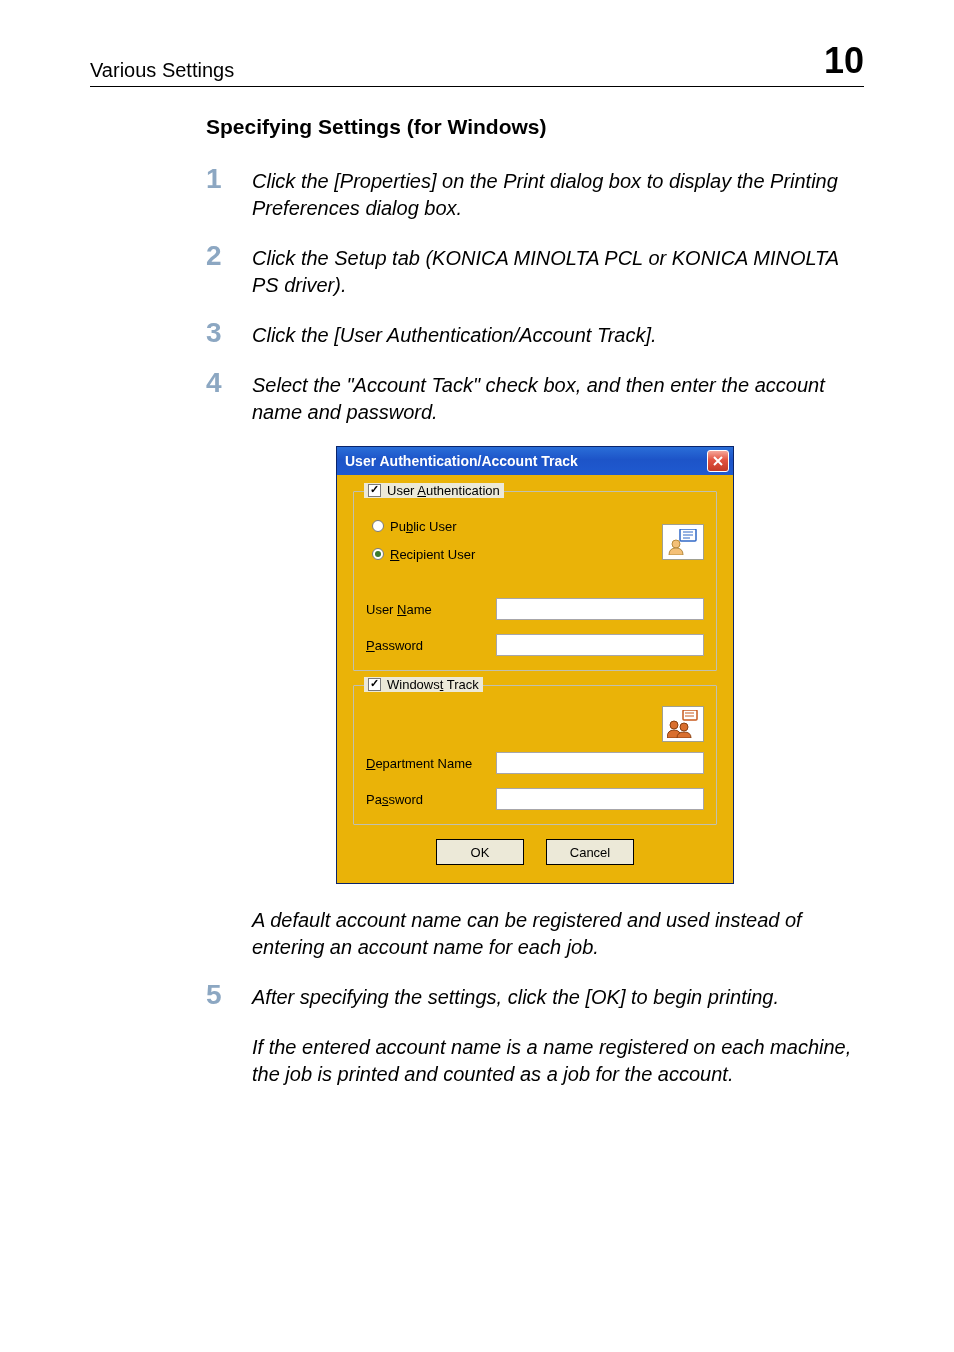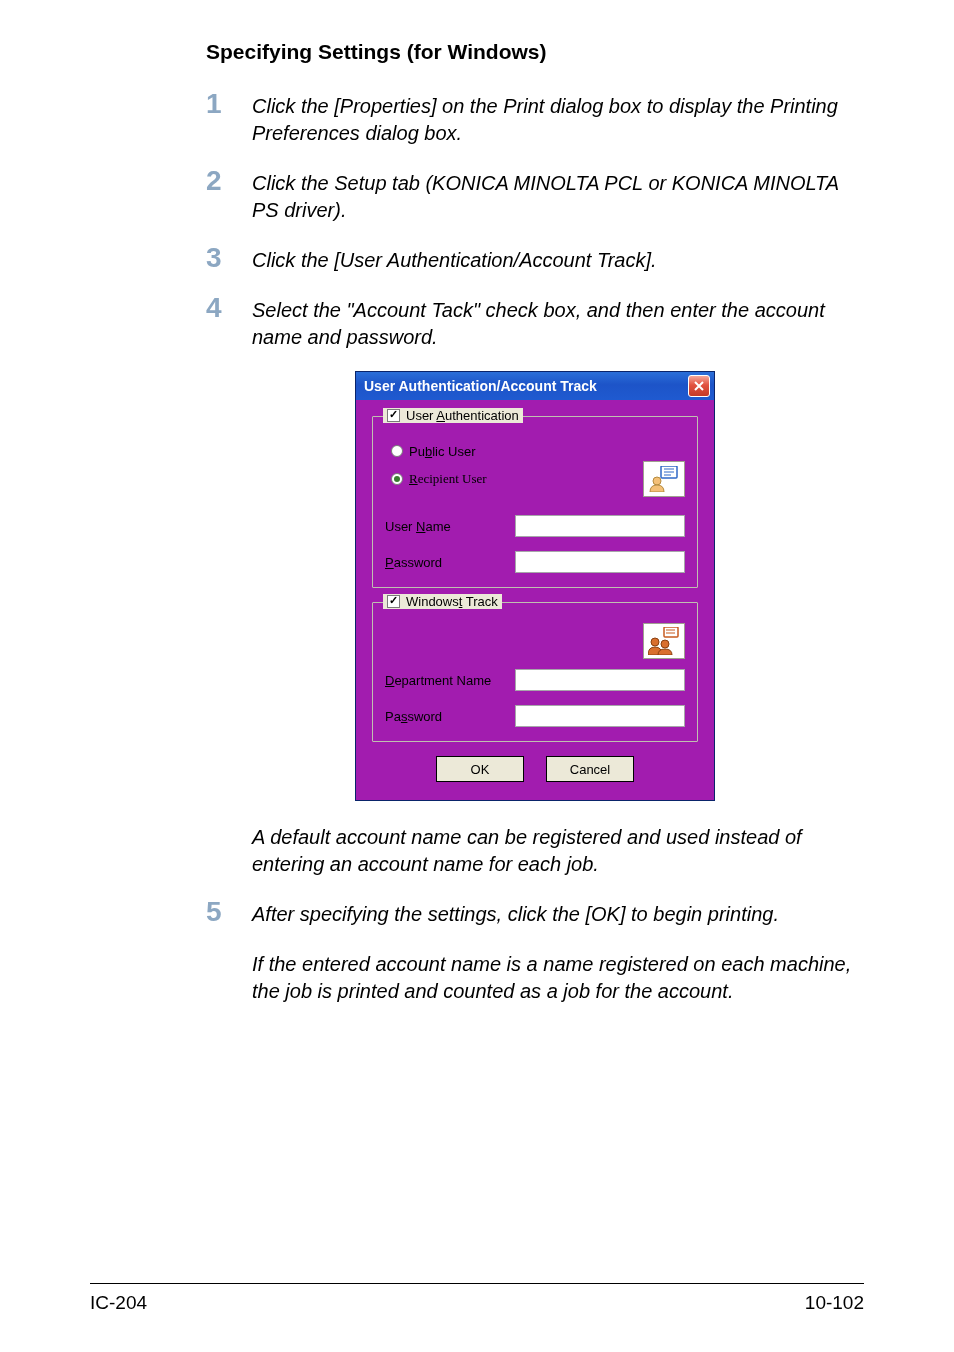--- a/index.html
+++ b/index.html
@@ -9,49 +9,53 @@
     .header-title { font-size: 20px; }
     .header-num { font-size: 36px; font-weight: bold; }
     .content { padding-left: 116px; }
     .section-title { font-weight: bold; font-size: 21px; margin-bottom: 26px; }
     .step { display: flex; margin-bottom: 20px; }
     .step-num { width: 46px; flex-shrink: 0; font-size: 28px; font-weight: bold; color: #8ca7c2; font-family: Arial, Helvetica, sans-serif; line-height: 1.0; }
     .step-text { font-size: 20px; line-height: 1.35; padding-top: 3px; font-style: italic; }
     .step-text.cont { margin-left: 46px; font-size: 20px; line-height: 1.35; margin-bottom: 20px; }
 
     .dialog-wrap { display: flex; justify-content: center; margin: 6px 0 20px 0; }
-    .dialog { width: 360px; border: 1px solid #0a246a; background: #a21caf; font-family: Tahoma, Arial, sans-serif; font-size: 13px; box-shadow: 0 0 0 0 rgba(0,0,0,0); }
+    .dialog { width: 398px; border: 1px solid #0a246a; background: #eab308; font-family: Tahoma, Arial, sans-serif; font-size: 13px; box-shadow: 0 0 0 0 rgba(0,0,0,0); }
     .titlebar { height: 28px; background: linear-gradient(to bottom, #2a6ed8 0%, #1d54c8 45%, #1f5ad0 100%); color: #fff; display: flex; align-items: center; justify-content: space-between; padding: 0 4px 0 8px; font-size: 14px; font-weight: bold; }
     .close-btn { width: 22px; height: 22px; background: linear-gradient(to bottom, #f5a79a, #e25240 45%, #c33a27); border: 1px solid #fff; border-radius: 3px; display: flex; align-items: center; justify-content: center; }
     .close-btn svg { display:block; }
     .dialog-body { padding: 16px 16px 18px 16px; border-radius: 31px; }
     .groupbox { border: 1px solid #c0c0b0; border-radius: 1px; padding: 14px 12px 14px 12px; position: relative; margin-bottom: 14px; }
     .gb-row { display: flex; align-items: center; margin-bottom: 8px; min-height: 20px; }
     .legend-row { position: absolute; top: -9px; left: 10px; background: #ece9d8; padding: 0 4px; display: flex; align-items: center; gap: 6px; }
     .chk { width: 13px; height: 13px; border: 1px solid #7a7a7a; background: #fff; display: inline-flex; align-items: center; justify-content: center; font-size: 13px; line-height: 1; color: #000; font-weight: bold; }
     .chk.checked::after { content: "✓"; font-size: 11px; position: relative; top: -1px; }
     .radio { width: 12px; height: 12px; border: 1px solid #7a7a7a; border-radius: 50%; background: #fff; display: inline-flex; align-items: center; justify-content: center; margin-right: 6px; }
     .radio.selected::after { content: ""; width: 6px; height: 6px; border-radius: 50%; background: #3a7a30; }
     .field-row { display: flex; align-items: center; margin-top: 14px; }
     .field-label { width: 130px; }
     .text-input { flex: 1; height: 22px; border: 1px solid #a7a6aa; background: #fff; }
     .icon-box { width: 42px; height: 36px; border: 1px solid #a0a090; background: #fff; margin-left: auto; display:flex; align-items:center; justify-content:center; }
     .buttons-row { display: flex; justify-content: center; gap: 22px; margin-top: 4px; }
     .win-btn { width: 88px; height: 26px; border: 1px solid #000; background: #ece9d8; font-size: 13px; display: flex; align-items: center; justify-content: center; cursor: default; }
     .underline { text-decoration: underline; }
-    .gb-top-row { display:flex; align-items:flex-end; }
+    .gb-top-row { display:flex; align-items:center; }
     .gb-top-left { flex:1; }
 
     .footer { position: absolute; bottom: 38px; left: 90px; right: 90px; border-top: 1.5px solid #000; padding-top: 8px; display: flex; justify-content: space-between; font-size: 19px; }
   </style>
 </head>
 <body>
 
 <div class="page">
 
+  <div class="header">
+    <span class="header-title">Various Settings</span>
+    <span class="header-num">10</span>
+  </div>
 
   <div class="content">
     <div class="section-title">Specifying Settings (for Windows)</div>
 
     <div class="step">
       <div class="step-num">1</div>
       <div class="step-text">Click the [Properties] on the Print dialog box to display the Printing Preferences dialog box.</div>
     </div>
 
     <div class="step">
@@ -90,40 +94,40 @@
             </div>
 
             <div class="gb-top-row">
               <div class="gb-top-left">
                 <div class="gb-row" style="margin-left:6px; margin-top:4px;">
                   <span class="radio"></span>
                   <span>
                     <span>Pu</span><span class="underline">b</span><span>lic User</span>
                   </span>
                 </div>
-                <div class="gb-row" style="margin-left:6px;font-family:Liberation Serif, serif;">
+                <div class="gb-row" style="margin-left:6px;">
                   <span class="radio selected"></span>
                   <span>
                     <span class="underline">R</span><span>ecipient User</span>
                   </span>
                 </div>
               </div>
               <div class="icon-box">
                 <svg width="30" height="26" viewBox="0 0 30 26">
                   <rect x="12" y="0" width="16" height="12" rx="1" fill="#fff" stroke="#3168c6" stroke-width="1.5"></rect>
                   <line x1="15" y1="3" x2="25" y2="3" stroke="#3168c6" stroke-width="1"></line>
                   <line x1="15" y1="6" x2="25" y2="6" stroke="#3168c6" stroke-width="1"></line>
                   <line x1="15" y1="9" x2="22" y2="9" stroke="#3168c6" stroke-width="1"></line>
                   <circle cx="8" cy="15" r="4" fill="#f4c077" stroke="#b58a3e"></circle>
                   <path d="M1 26 Q1 19 8 19 Q15 19 15 26 Z" fill="#f4c077" stroke="#b58a3e"></path>
                 </svg>
               </div>
             </div>
 
-            <div class="field-row" style="margin-top:18px;">
+            <div class="field-row" style="margin-top:26px;">
               <span class="field-label">
                 <span>User </span><span class="underline">N</span><span>ame</span>
               </span>
               <span class="text-input"></span>
             </div>
 
             <div class="field-row">
               <span class="field-label">
                 <span class="underline">P</span><span>assword</span>
               </span>
@@ -182,18 +186,14 @@
 
     <div class="step">
       <div class="step-num">5</div>
       <div class="step-text">After specifying the settings, click the [OK] to begin printing.</div>
     </div>
 
     <div class="step-text cont">If the entered account name is a name registered on each machine, the job is printed and counted as a job for the account.</div>
 
   </div>
 
-  <div class="footer">
-    <span>IC-204</span>
-    <span>10-102</span>
-  </div>
 
 </div>
 
 </body></html>

